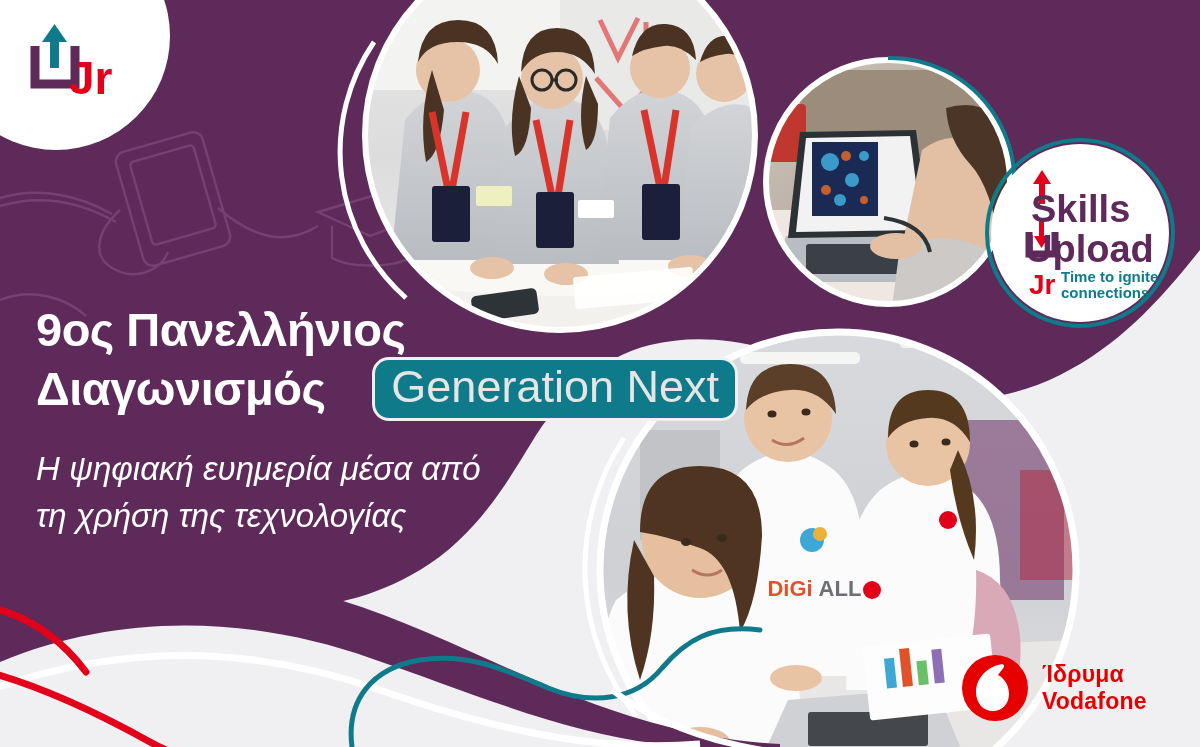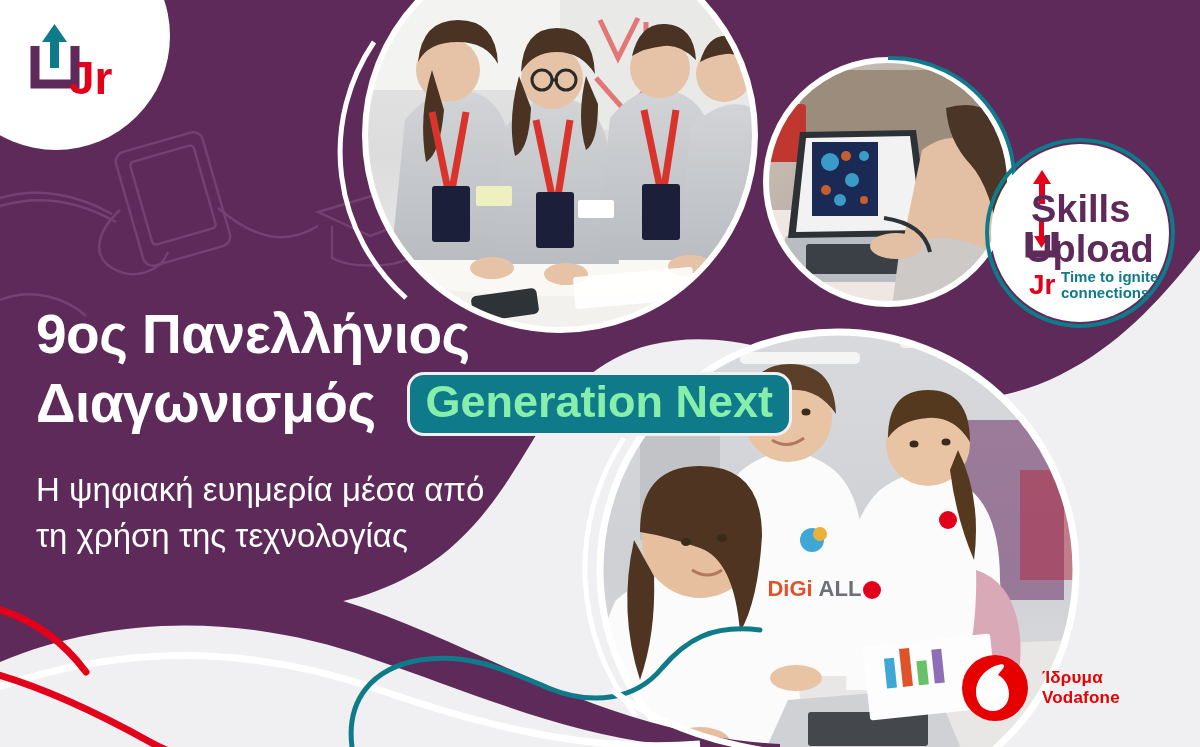--- a/index.html
+++ b/index.html
@@ -44,57 +44,58 @@
   #su-inner {
     position:absolute; left:0; top:0; width:190px; height:190px;
   }
 
   
   #text-block {
     position:absolute; left:36px; top:300px; width:760px;
   }
   .headline {
     color:#ffffff;
-    font-size:55px;
+    font-size:47px;
     font-weight:bold;
     line-height:1.26;
     letter-spacing:-0.5px;
     white-space:nowrap;
   }
   .hl-row2 { display:flex; align-items:center; gap:18px; }
   #badge-gen-next {
     display:inline-block;
     background:#0f7b8a;
-    color:#86efac;
+    color:#e5e5e5;
     font-size:45px;
-    font-weight:bold;
+    font-weight:normal;
     border-radius:14px;
     padding:3px 16px 8px 16px;
-    margin-left:16px;
+    margin-left:32px;
     box-shadow:0 0 0 3px #f2eff2;
     line-height:1.05;
   }
   #subtitle {
     margin-top:28px;
     color:#ffffff;
     font-size:33px;
     line-height:1.42;
     font-weight:normal;
     white-space:pre-line;
+    font-style:italic;
   }
 
   
   #vodafone {
     position:absolute; left:962px; top:655px;
     display:flex; align-items:center; gap:14px;
   }
   #vf-mark { width:66px; height:66px; flex:none; }
   #vf-text {
     color:#e60000;
-    font-size:17px;
+    font-size:23px;
     font-weight:bold;
     line-height:1.18;
     white-space:pre-line;
     letter-spacing:0.2px;
   }
 </style>
 </head>
 <body>
 
 <div id="banner">

